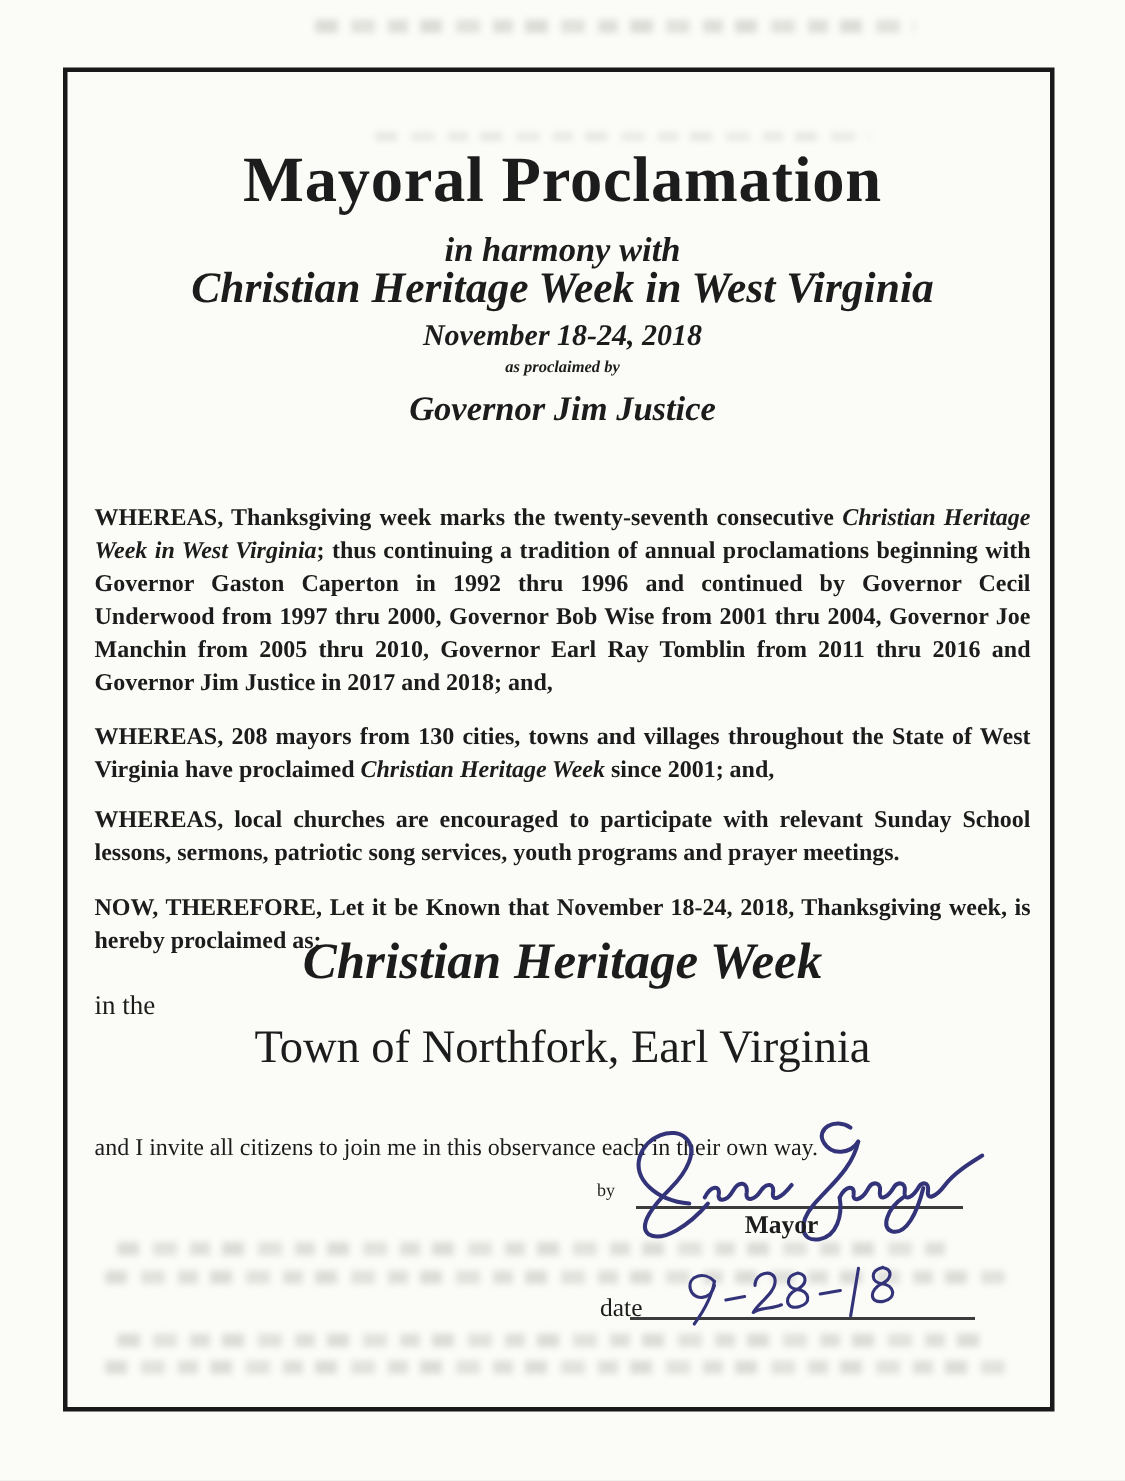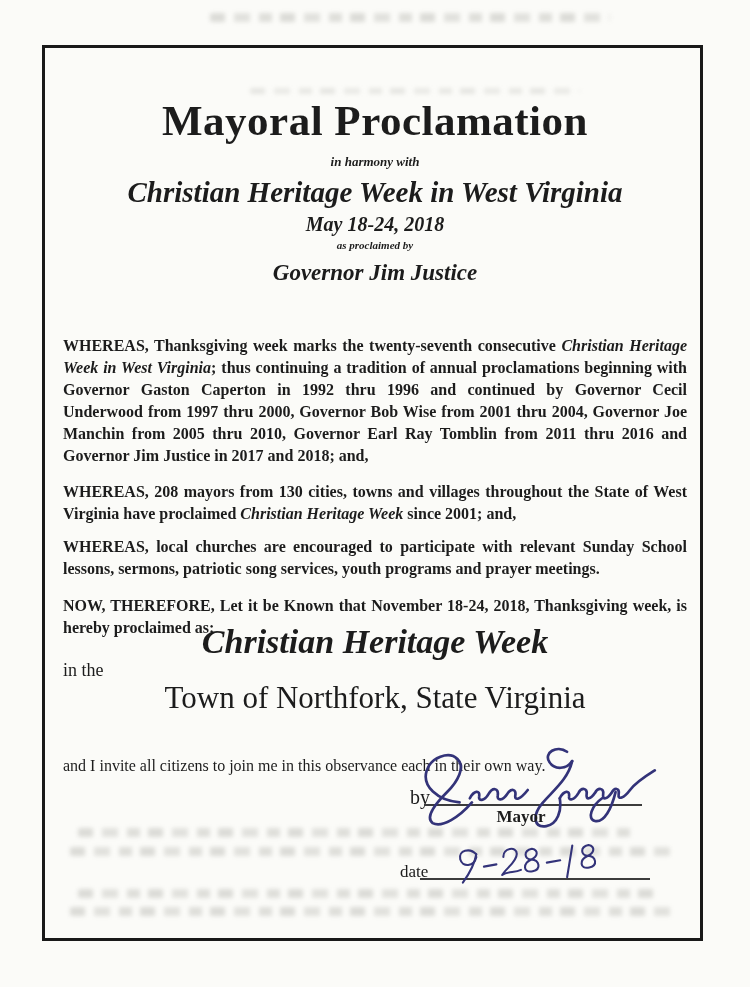--- a/index.html
+++ b/index.html
@@ -32,21 +32,21 @@
     box-sizing:border-box;
     background:transparent;
   }
   .content{
     position:absolute;
     left:63px;top:55px;
     width:624px;height:976px;
   }
   .content > *{position:absolute;left:0;width:100%;margin:0;}
   .doc-title{top:42px;text-align:center;font-size:43px;font-weight:bold;letter-spacing:.5px;line-height:1.1;}
-  .h-line{top:99px;text-align:center;font-size:13px;font-weight:bold;font-style:italic;}
+  .h-line{top:99px;text-align:center;font-size:23px;font-weight:bold;font-style:italic;}
   .event-title{top:121px;text-align:center;font-size:29px;font-weight:bold;font-style:italic;line-height:1.15;}
   .event-dates{top:158px;text-align:center;font-size:20px;font-weight:bold;font-style:italic;}
   .proclaimed-line{top:184px;text-align:center;font-size:11px;font-weight:bold;font-style:italic;}
   .governor{top:205px;text-align:center;font-size:23px;font-weight:bold;font-style:italic;}
   p.whereas{
     font-size:16px;line-height:22px;font-weight:bold;
     text-align:justify;
     margin-top:32px;
   }
   p.whereas .it{font-style:italic;}
@@ -56,21 +56,21 @@
   .p4{top:508px;font-size:18px;line-height:23px;text-align:left;}
   .p4 .lead{font-weight:bold;}
   .week-title{top:568px;text-align:center;font-size:34px;font-weight:bold;font-style:italic;line-height:1.1;}
   .in-the{top:605px;text-align:left;font-size:18px;}
   .town{top:626px;text-align:center;font-size:31px;line-height:1.1;}
   .invite{top:668px;font-size:18px;text-align:left;}
 
   
   .sig-area{position:absolute;left:388px;top:752px;width:290px;height:170px;}
   .sig-area > *{position:absolute;}
-  .by-label{left:22px;top:34px;font-size:20px;}
+  .by-label{left:10px;top:34px;font-size:12px;}
   .sig-line{left:36px;top:52px;width:218px;border-bottom:2px solid #3c3c3c;}
   .signature-svg{left:24px;top:-6px;width:248px;height:88px;}
   .mayor-label{left:24px;top:55px;width:218px;text-align:center;font-size:17px;font-weight:bold;}
   .date-label{left:12px;top:110px;font-size:17px;}
   .date-line{left:32px;top:126px;width:230px;border-bottom:2px solid #3c3c3c;}
   .date-svg{left:58px;top:90px;width:180px;height:42px;transform:rotate(-2deg);}
   .ink{stroke:#333379;stroke-width:2.6;fill:none;stroke-linecap:round;stroke-linejoin:round;}
   .ink-thin{stroke:#333379;stroke-width:2.3;fill:none;stroke-linecap:round;stroke-linejoin:round;}
 </style>
 </head>
@@ -85,35 +85,35 @@
   <div class="bleed" style="left:78px;top:889px;width:580px;"></div>
   <div class="bleed" style="left:70px;top:907px;width:602px;"></div>
 
   <div class="frame"></div>
 
   <div class="content">
 
     <div class="doc-title">Mayoral Proclamation</div>
     <div class="h-line">in harmony with</div>
     <div class="event-title">Christian Heritage Week in West Virginia</div>
-    <div class="event-dates">May 18-24, 2018</div>
+    <div class="event-dates">November 18-24, 2018</div>
     <div class="proclaimed-line">as proclaimed by</div>
     <div class="governor">Governor Jim Justice</div>
 
     <p class="whereas p1"><span>WHEREAS,</span><span> Thanksgiving week marks the twenty-seventh consecutive </span><span class="it">Christian Heritage Week in West Virginia</span><span>; thus continuing a tradition of annual proclamations beginning with Governor Gaston Caperton in 1992 thru 1996 and continued by Governor Cecil Underwood from 1997 thru 2000, Governor Bob Wise from 2001 thru 2004, Governor Joe Manchin from 2005 thru 2010, Governor Earl Ray Tomblin from 2011 thru 2016 and Governor Jim Justice in 2017 and 2018; and,</span></p>
 
     <p class="whereas p2"><span>WHEREAS,</span><span> 208 mayors from 130 cities, towns and villages throughout the State of West Virginia have proclaimed </span><span class="it">Christian Heritage Week</span><span> since 2001; and,</span></p>
 
     <p class="whereas p3"><span>WHEREAS,</span><span> local churches are encouraged to participate with relevant Sunday School lessons, sermons, patriotic song services, youth programs and prayer meetings.</span></p>
 
     <p class="whereas p4"><span class="lead">NOW, THEREFORE,</span><span> Let it be Known that November 18-24, 2018, Thanksgiving week, is hereby proclaimed as:</span></p>
 
     <div class="week-title">Christian Heritage Week</div>
     <div class="in-the">in the</div>
-    <div class="town">Town of Northfork, State Virginia</div>
+    <div class="town">Town of Northfork, Earl Virginia</div>
 
     <p class="whereas invite" style="font-weight:normal;">and I invite all citizens to join me in this observance each in their own way.</p>
   </div>
 
   <div class="sig-area">
     <span class="by-label">by</span>
     <div class="sig-line"></div>
 
     <svg class="signature-svg" viewBox="0 0 240 84" aria-label="handwritten signature">
       <path class="ink" d="M46,54 C24,52 10,38 14,24 C18,10 36,4 44,12 C52,20 44,34 34,44 C24,54 12,68 20,74 C29,79 46,68 58,54"></path>

